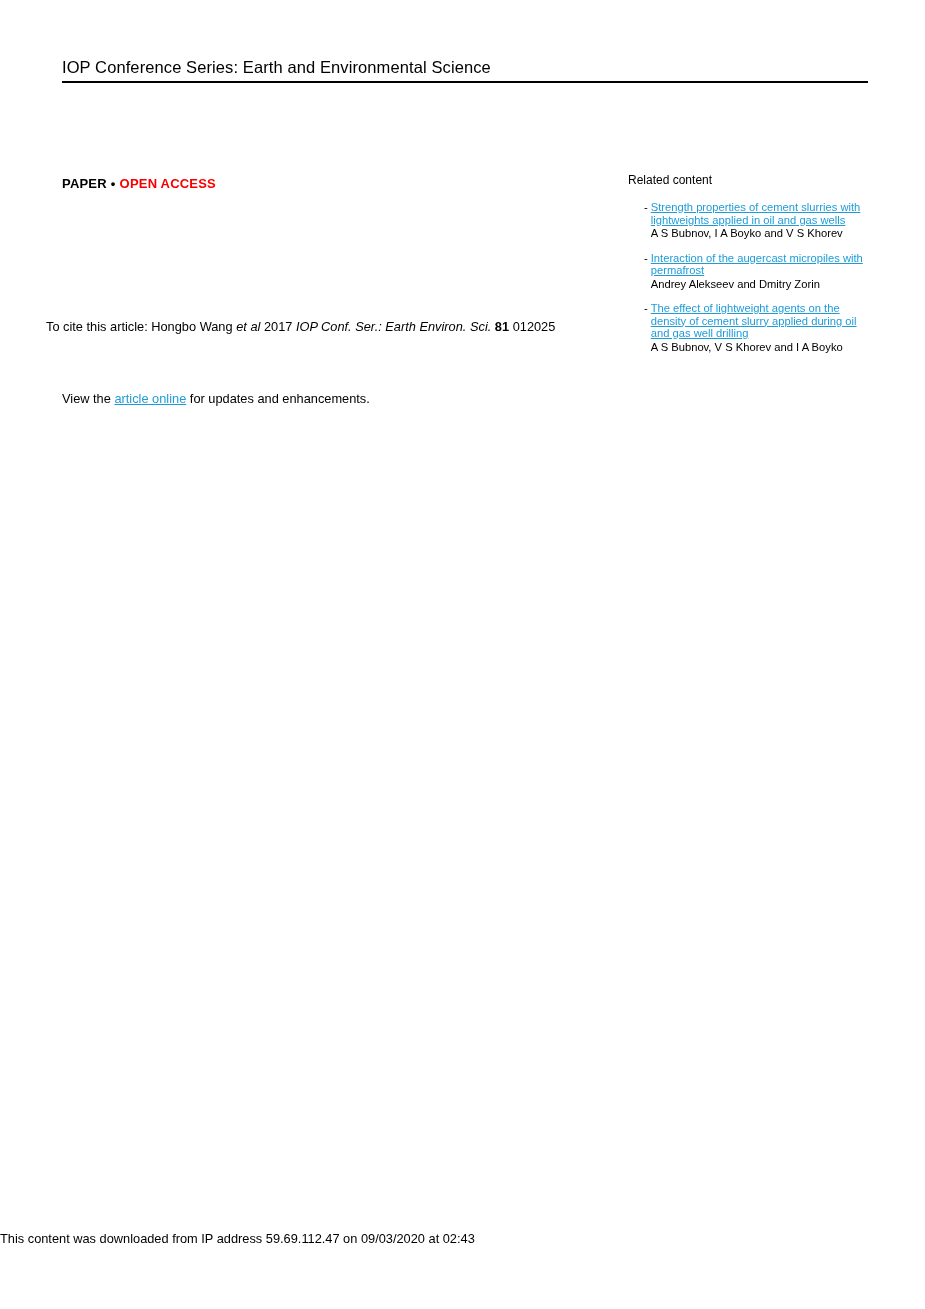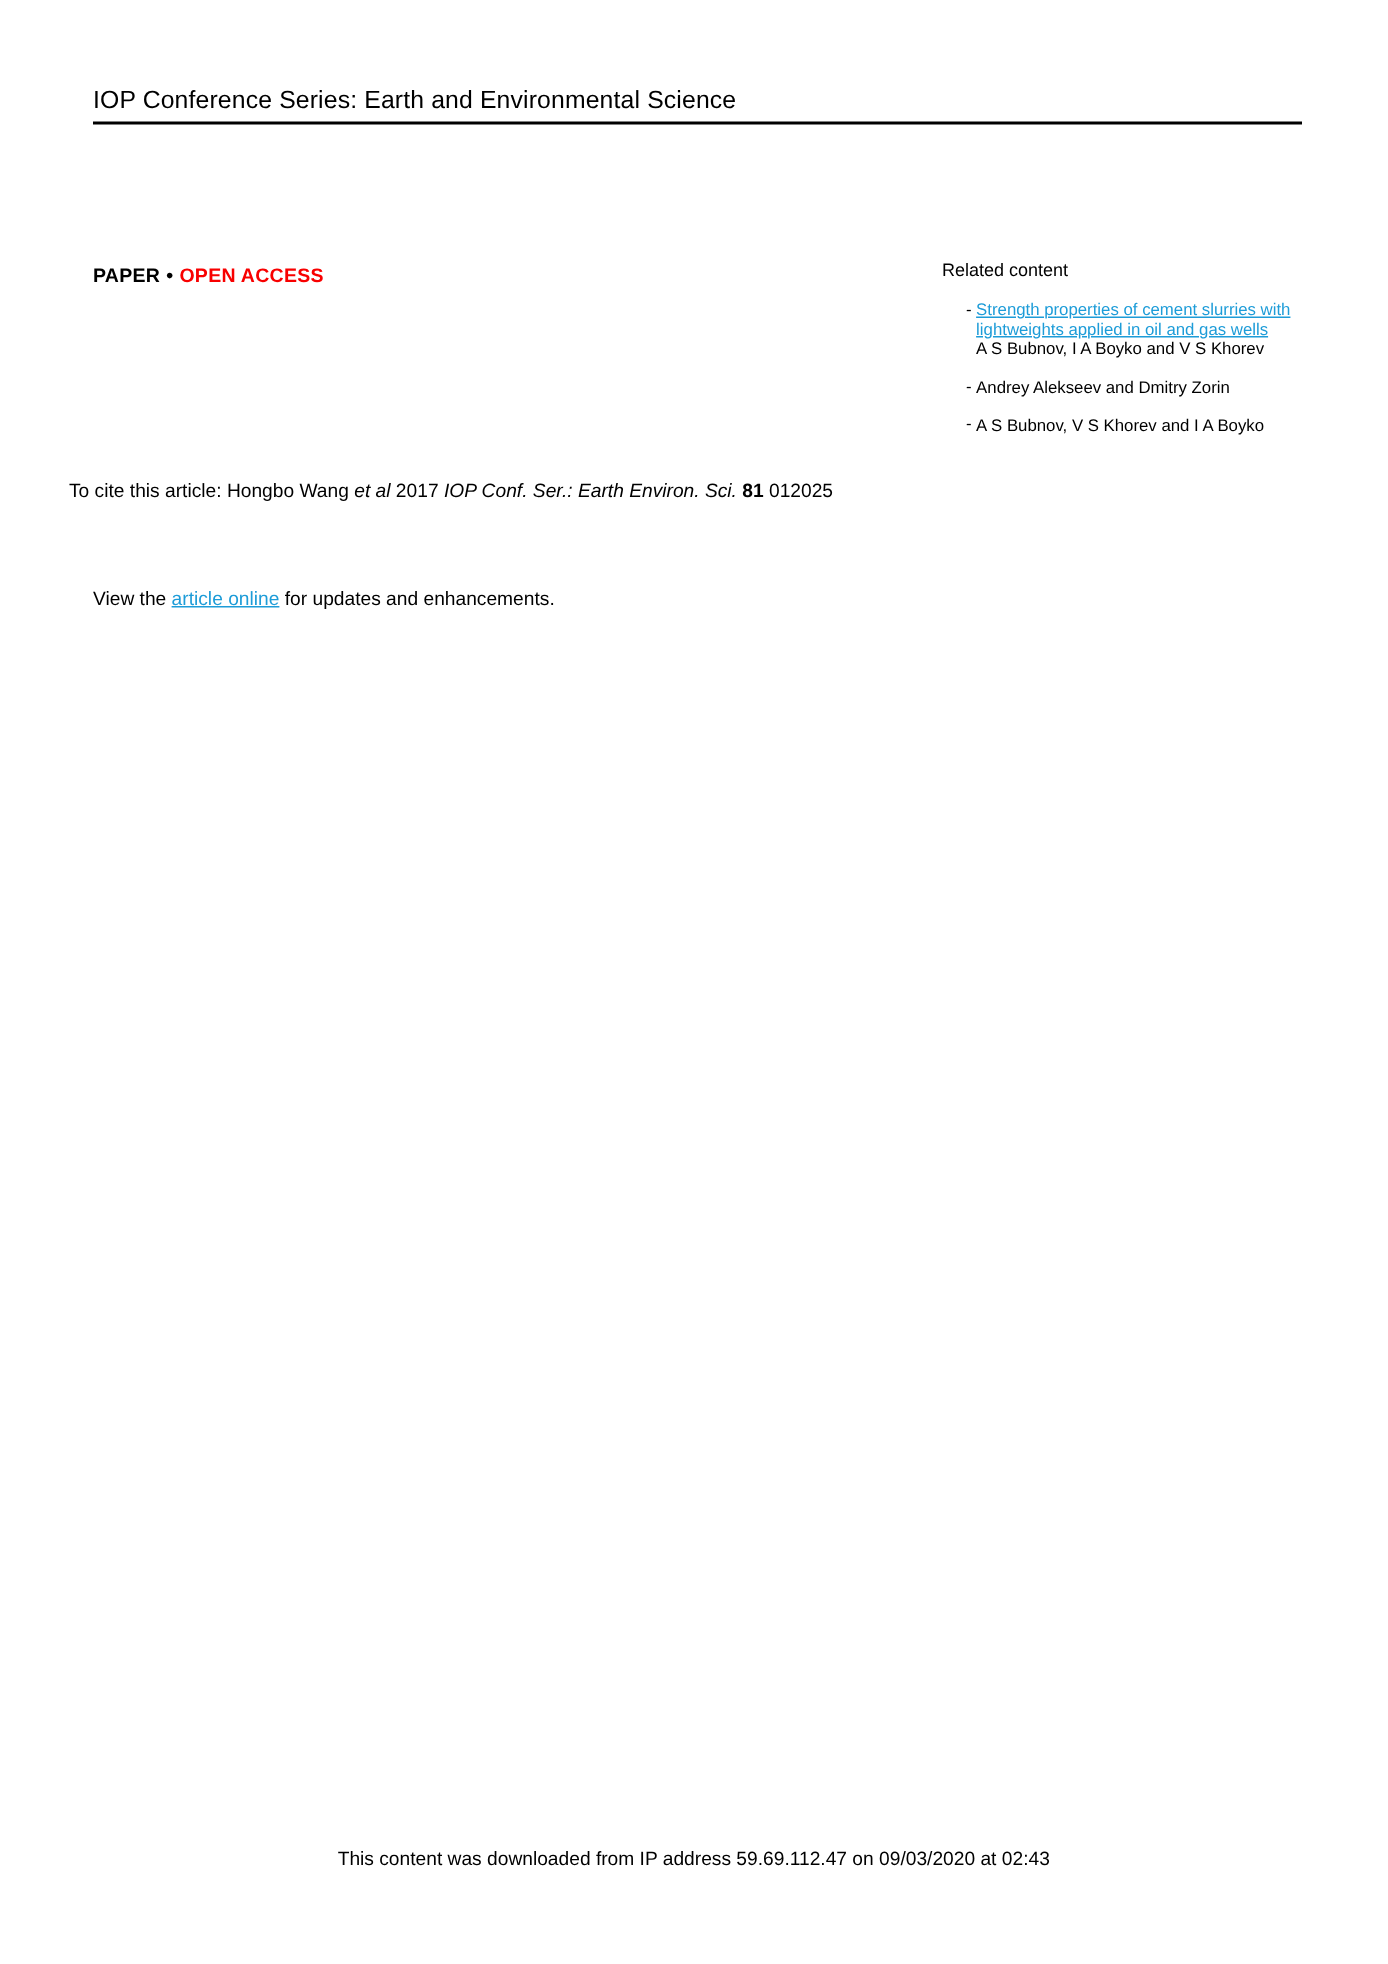--- a/index.html
+++ b/index.html
@@ -110,21 +110,20 @@
   .related-item .authors {
     color: #000000;
     margin-top: 1px;
   }
 
   
   .footer-line {
     position: absolute;
     left: 0; top: 1231px;
     width: 925px;
-    text-align: center;
     font-size: 12.8px;
     color: #000000;
   }
 </style>
 </head>
 <body>
 
 <div class="page">
 
   <div class="journal-header">IOP Conference Series: Earth and Environmental Science</div>
@@ -150,27 +149,29 @@
       <span class="dash">-</span>
       <div class="item-body">
         <a class="page-link" href="#">Strength properties of cement slurries with lightweights applied in oil and gas wells</a>
         <div class="authors">A S Bubnov, I A Boyko and V S Khorev</div>
       </div>
     </div>
 
     <div class="related-item">
       <span class="dash">-</span>
       <div class="item-body">
+        <a class="page-link" href="#">Interaction of the augercast micropiles with permafrost</a>
         <div class="authors">Andrey Alekseev and Dmitry Zorin</div>
       </div>
     </div>
 
     <div class="related-item">
       <span class="dash">-</span>
       <div class="item-body">
+        <a class="page-link" href="#">The effect of lightweight agents on the density of cement slurry applied during oil and gas well drilling</a>
         <div class="authors">A S Bubnov, V S Khorev and I A Boyko</div>
       </div>
     </div>
   </div>
 
   <div class="footer-line">This content was downloaded from IP address 59.69.112.47 on 09/03/2020 at 02:43</div>
 
 </div>
 
 </body></html>

